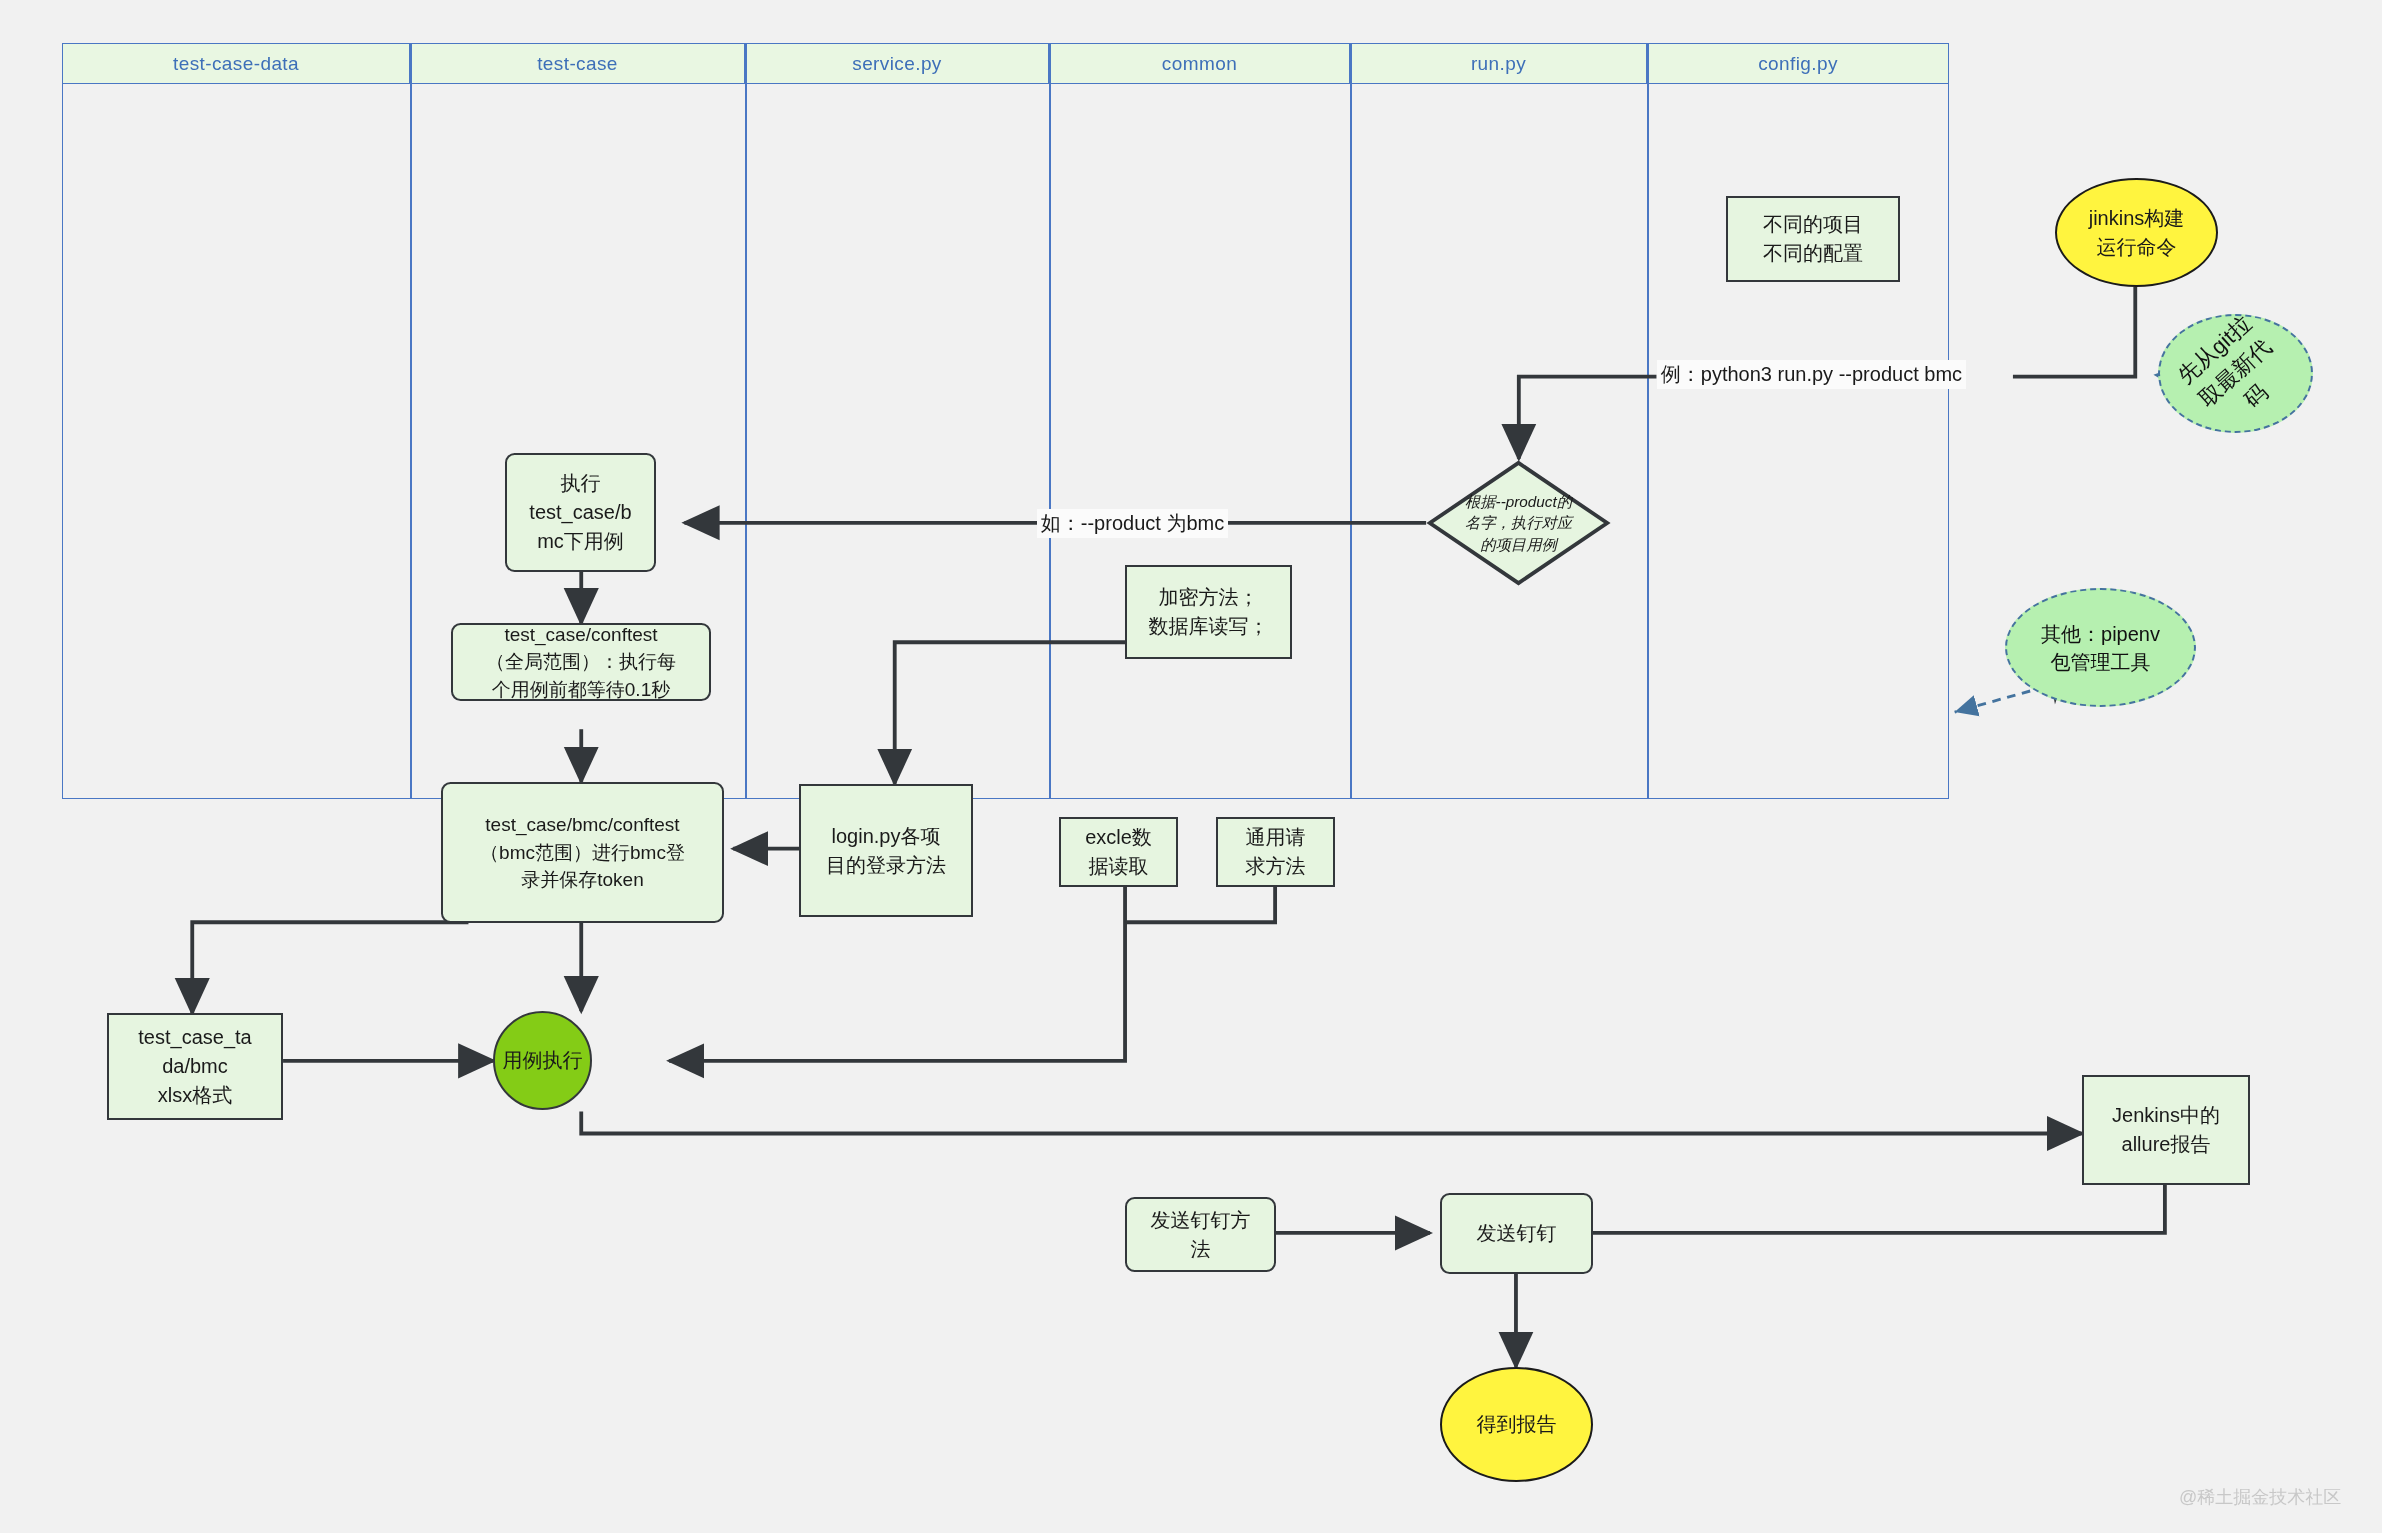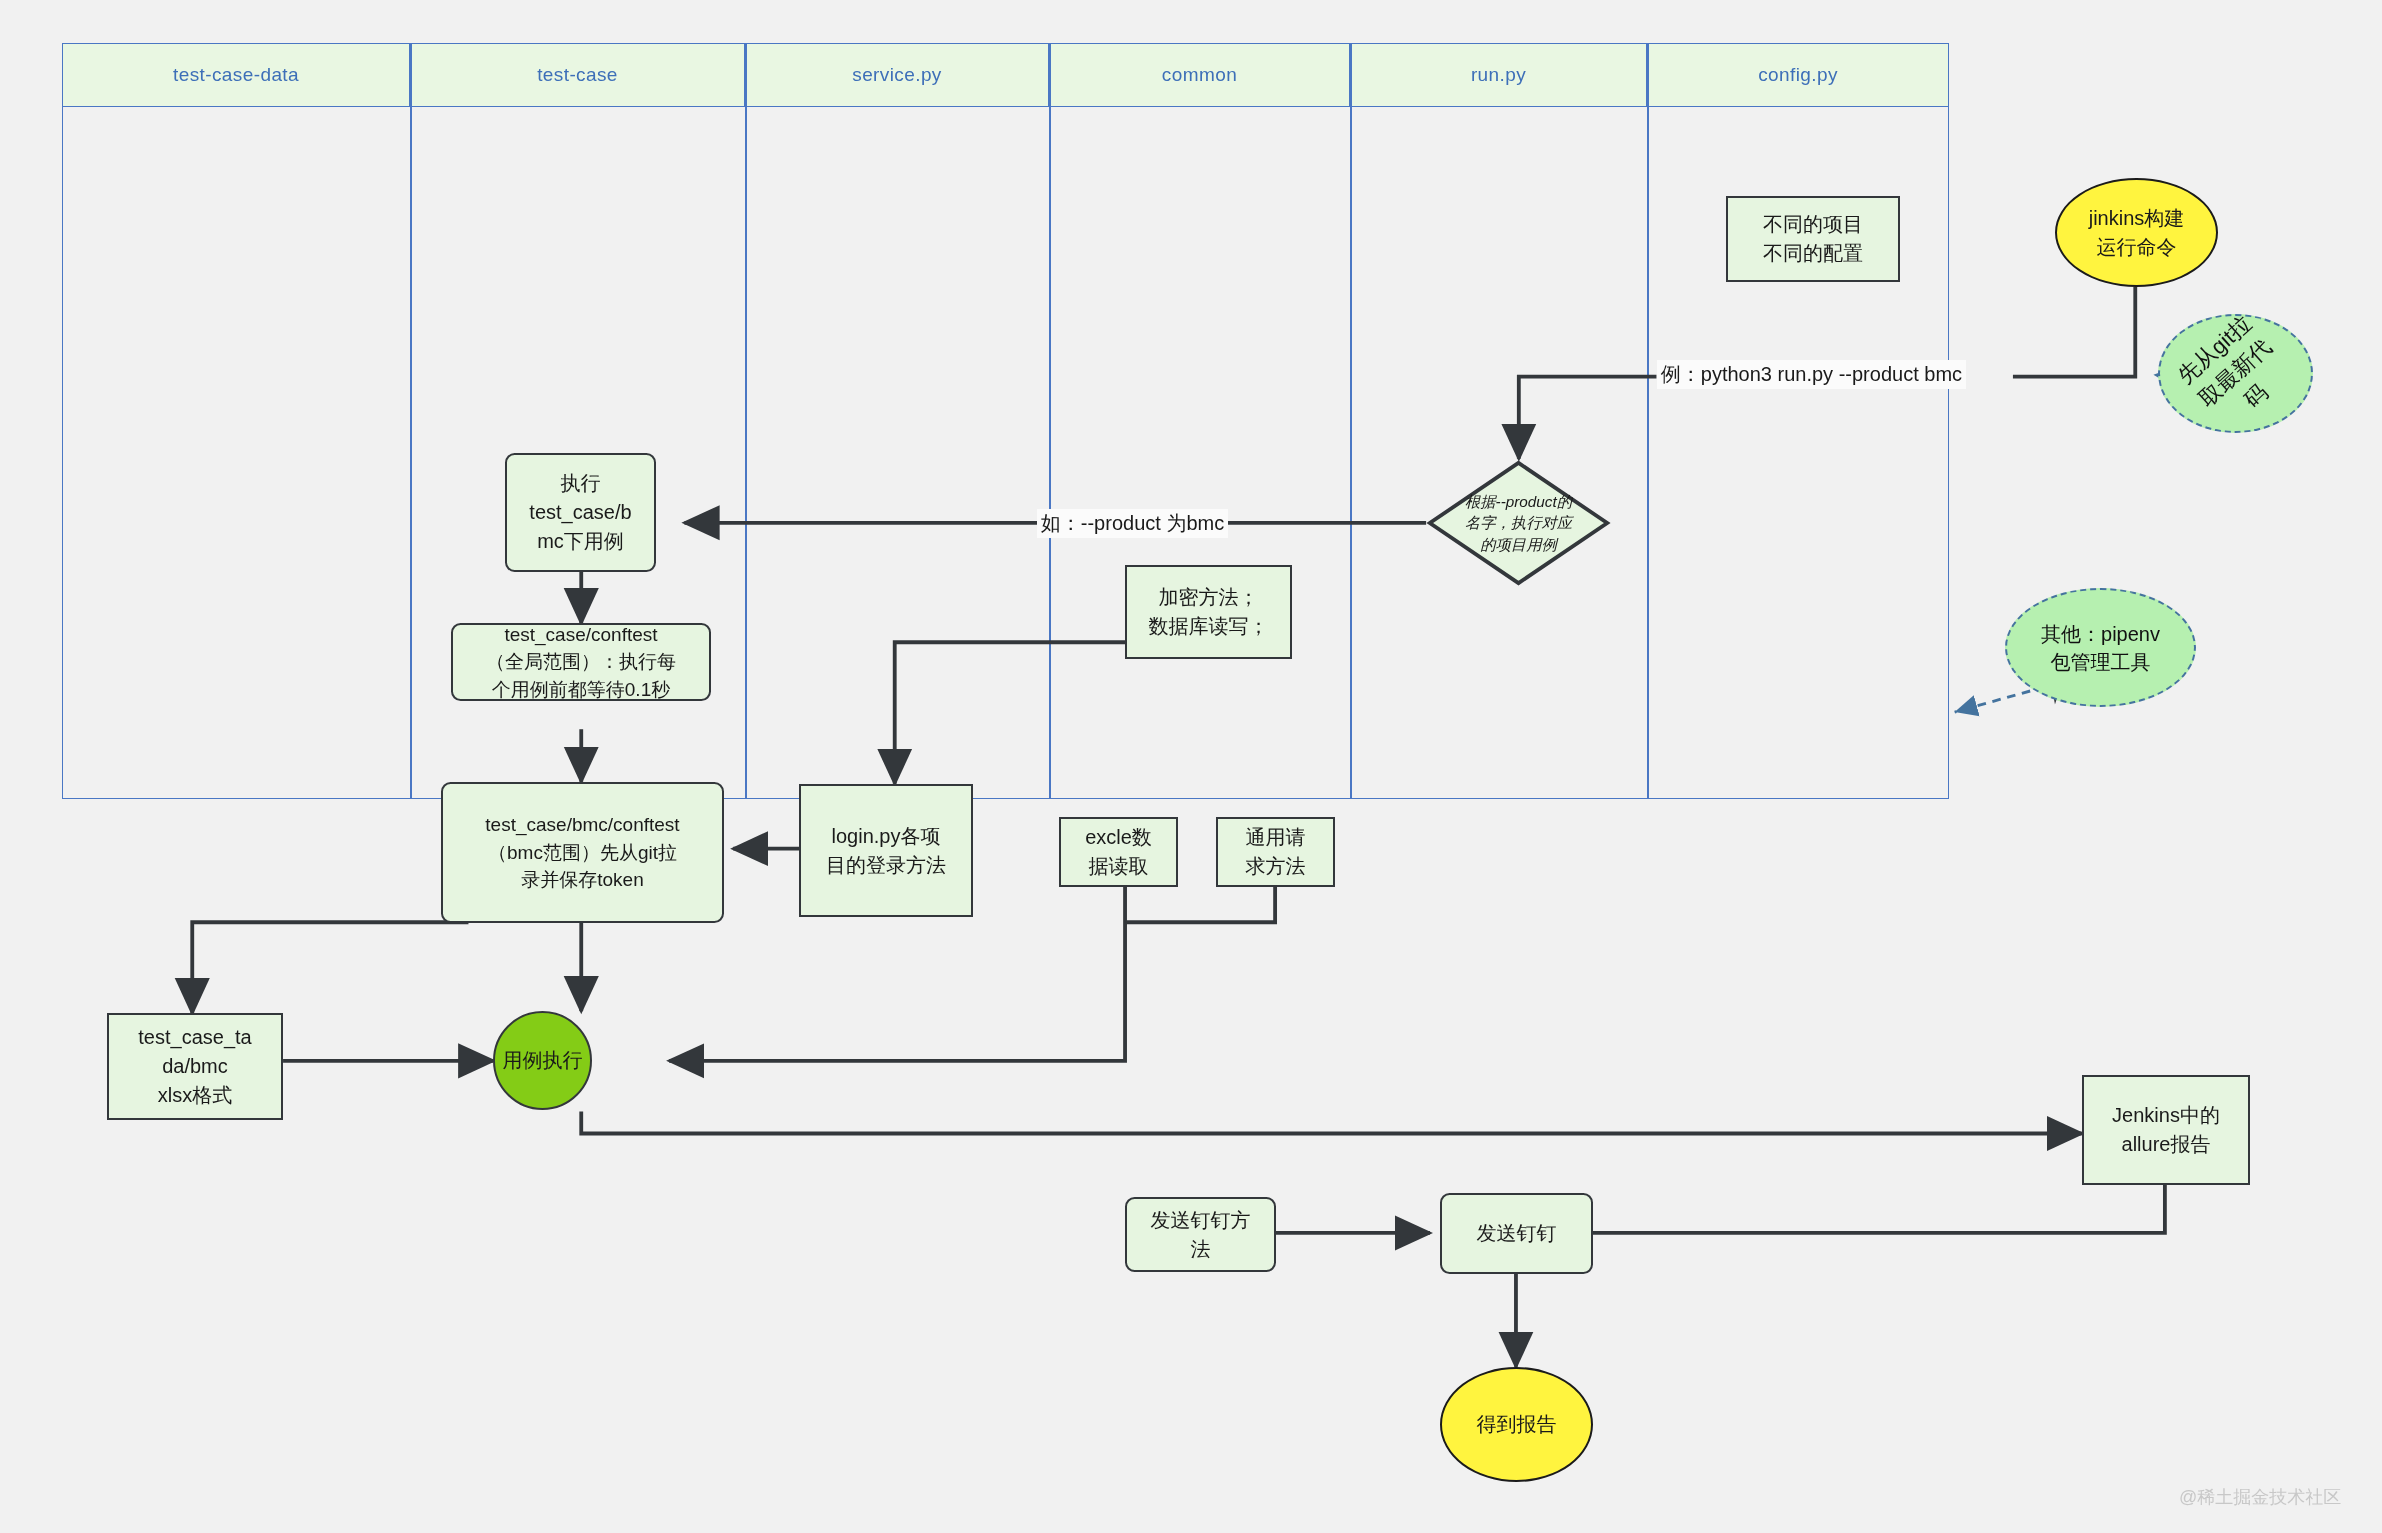--- a/index.html
+++ b/index.html
@@ -8,21 +8,21 @@
     background:#f1f1f1;
     font-family:"Liberation Sans","DejaVu Sans",sans-serif;
     overflow:hidden;
     position:relative;
   }
   #stage{position:absolute;left:0;top:0;width:2382px;height:1533px;}
   svg#edges{position:absolute;left:0;top:0;width:2382px;height:1533px;pointer-events:none;}
 
   
   .pool{position:absolute;left:62px;top:43px;width:1887px;height:756px;border:1.9px solid #4a77c4;box-sizing:border-box;}
-  .lane-head{position:absolute;top:43px;height:64px;background:#e9f7e2;border:1.9px solid #4a77c4;box-sizing:border-box;
+  .lane-head{position:absolute;top:43px;height:41px;background:#e9f7e2;border:1.9px solid #4a77c4;box-sizing:border-box;
     display:flex;align-items:center;justify-content:center;color:#3d6fb8;font-size:19px;letter-spacing:0.4px;}
   .lane-div{position:absolute;top:43px;height:756px;width:1.9px;background:#4a77c4;}
 
   
   .node{position:absolute;box-sizing:border-box;display:flex;align-items:center;justify-content:center;
         text-align:center;color:#1a1a1a;line-height:1.45;}
   .box{background:#e6f5e0;border:2.9px solid #33373b;}
   .box.rounded{border-radius:9.6px;}
   .yellow{background:#fff43f;border:2.9px solid #1b1b1b;border-radius:50%;}
   .circle{background:#84cc16;border:2.9px solid #33373b;border-radius:50%;}
@@ -171,21 +171,21 @@
   </div>
 
   <div class="node box rounded" style="left:451px;top:623px;width:260px;height:78px;font-size:19px;">
     <span style="white-space:pre-line;">test_case/conftest
 （全局范围）：执行每
 个用例前都等待0.1秒</span>
   </div>
 
   <div class="node box rounded" style="left:441px;top:782px;width:283px;height:141px;font-size:19px;">
     <span style="white-space:pre-line;">test_case/bmc/conftest
-（bmc范围）先从git拉
+（bmc范围）进行bmc登
 录并保存token</span>
   </div>
 
   <div class="node box" style="left:1125px;top:565px;width:167px;height:94px;font-size:20px;">
     <span style="white-space:pre-line;">加密方法；
 数据库读写；</span>
   </div>
 
   <div class="node box" style="left:799px;top:784px;width:174px;height:133px;font-size:20px;">
     <span style="white-space:pre-line;">login.py各项

